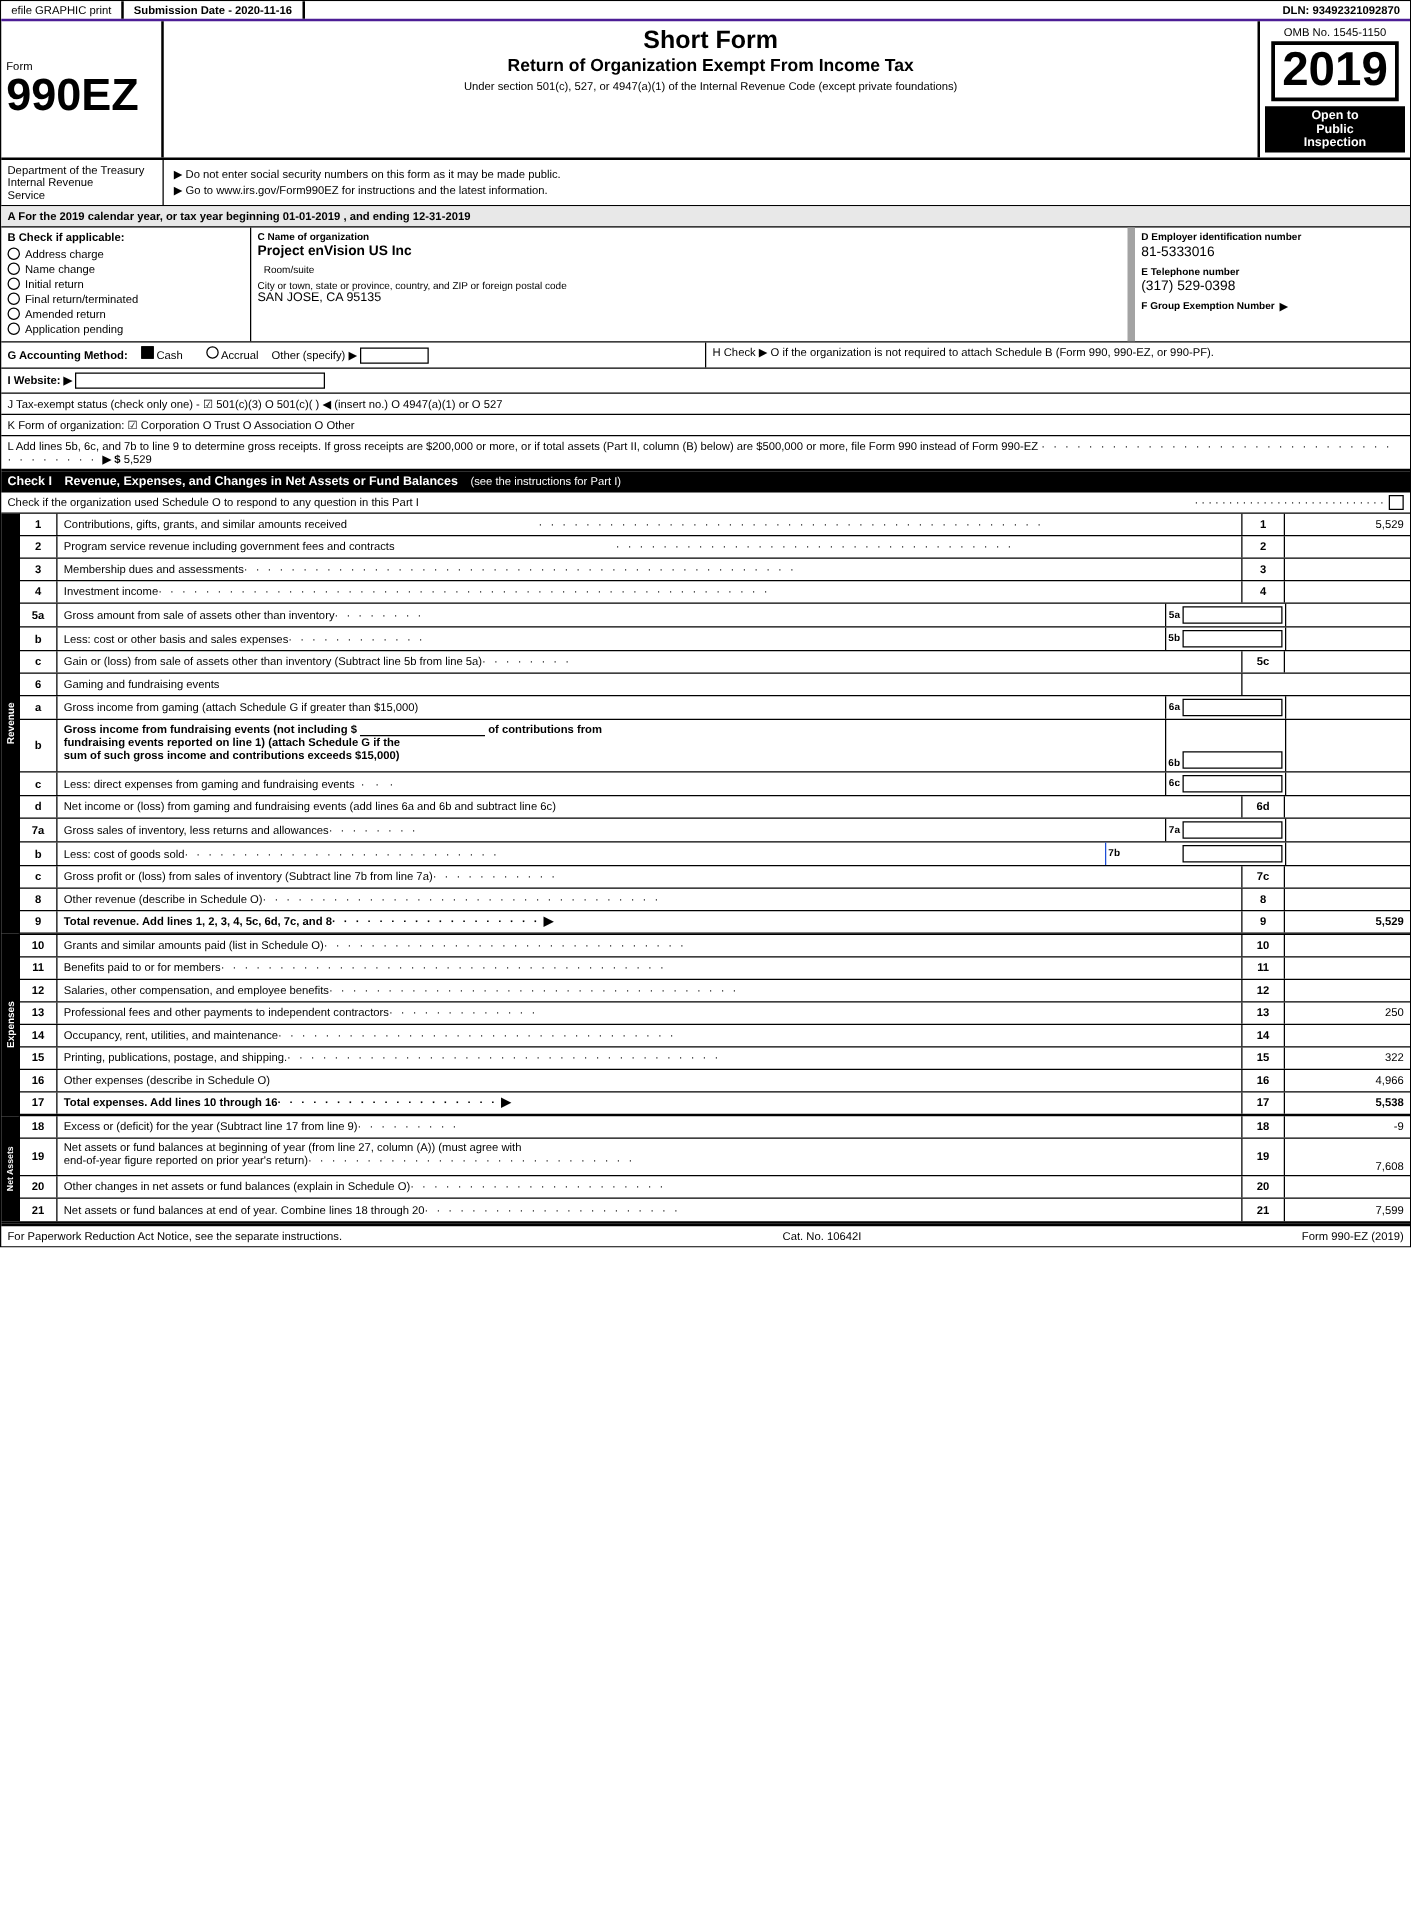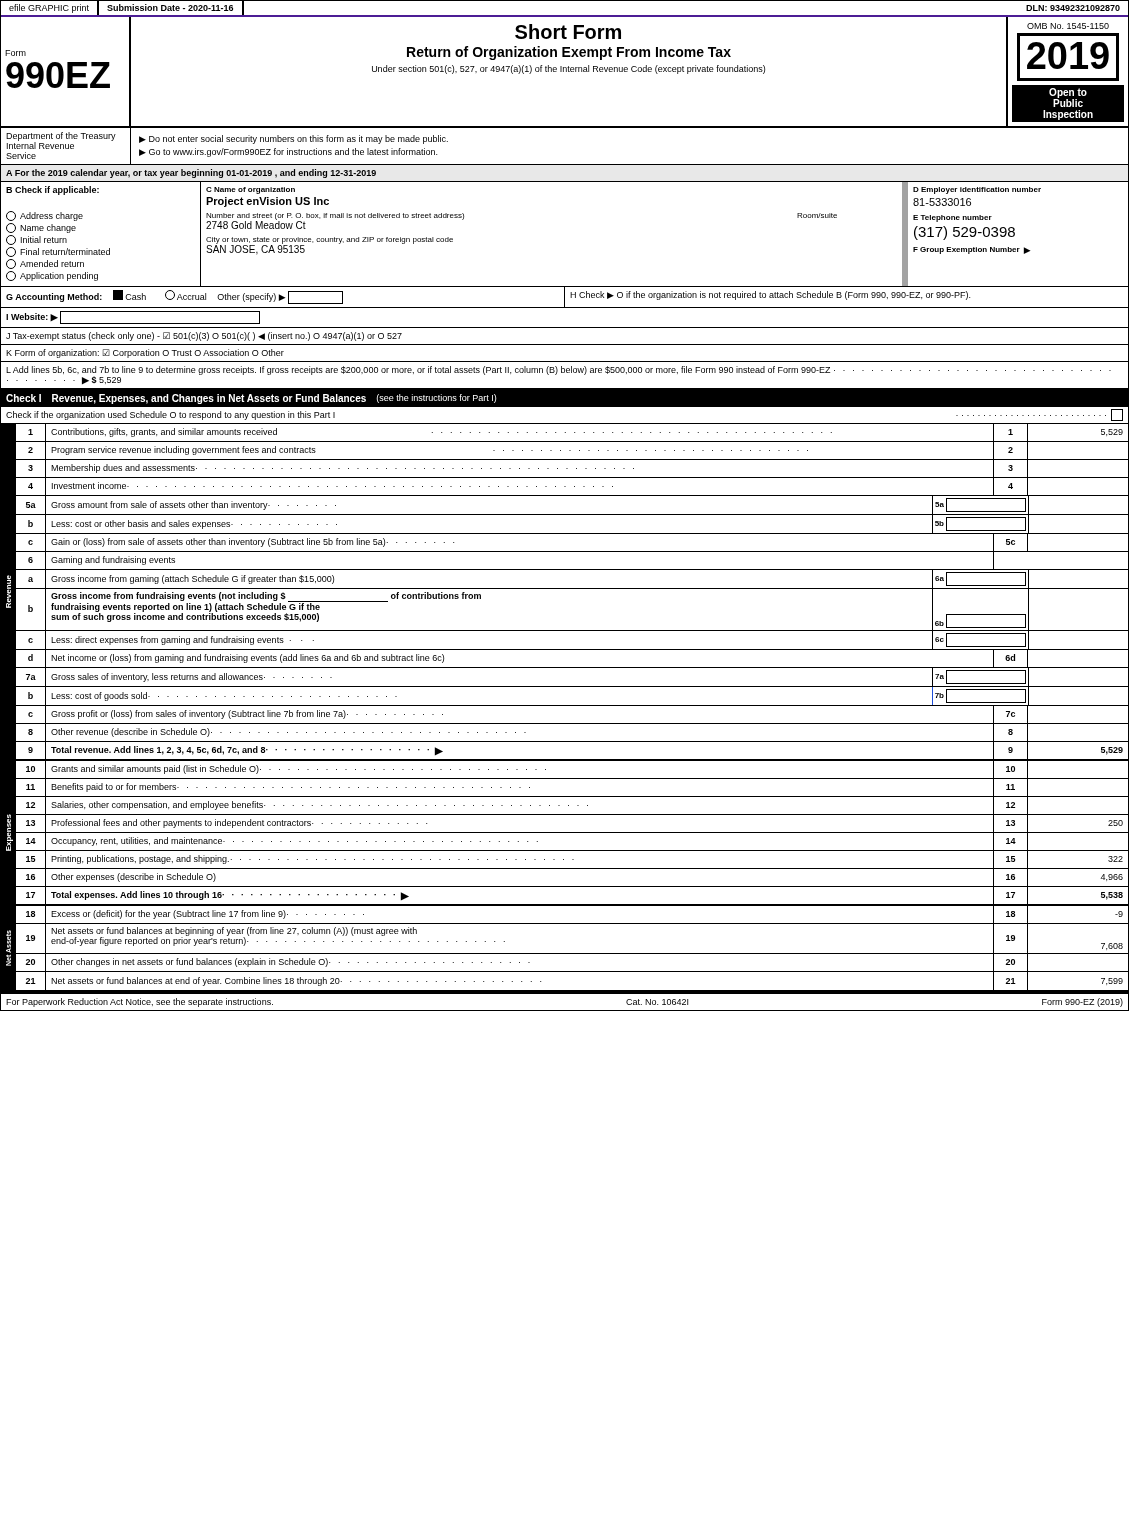--- a/index.html
+++ b/index.html
@@ -64,21 +64,21 @@
     <div style="flex:1;padding:3px 8px;font-size:9px;">
       <div style="margin:3px 0;">▶ Do not enter social security numbers on this form as it may be made public.</div>
       <div style="margin:3px 0;">▶ Go to www.irs.gov/Form990EZ for instructions and the latest information.</div>
     </div>
   </div>
 
   <div style="border-bottom:1px solid #000;padding:3px 5px;font-size:9px;font-weight:bold;background:#e8e8e8;">A  For the 2019 calendar year, or tax year beginning 01-01-2019 , and ending 12-31-2019</div>
 
   <div style="display:flex;border-bottom:1px solid #000;">
     <div style="width:200px;border-right:1px solid #000;padding:3px 5px;font-size:9px;">
-      <div style="font-weight:bold;margin-bottom:16px;">B  Check if applicable:</div>
+      <div style="font-weight:bold;margin-bottom:3px;">B  Check if applicable:</div>
       <div class="check-item">
         <span class="radio-circle"></span>
         <span>Address charge</span>
       </div>
       <div class="check-item">
         <span class="radio-circle"></span>
         <span>Name change</span>
       </div>
       <div class="check-item">
         <span class="radio-circle"></span>
@@ -94,39 +94,35 @@
       </div>
       <div class="check-item">
         <span class="radio-circle"></span>
         <span>Application pending</span>
       </div>
     </div>
     <div style="flex:1;border-right:6px solid #a3a3a3;padding:3px 5px;">
       <div style="font-size:8px;font-weight:bold;">C Name of organization</div>
       <div style="font-size:11px;font-weight:bold;margin:1px 0;">Project enVision US Inc</div>
       <div style="display:flex;margin-top:4px;">
-        <div style="flex:1;">
-          <div style="font-size:8px;">Number and street (or P. O. box, if mail is not delivered to street address)</div>
-          <div style="font-size:10px;">2748 Gold Meadow Ct</div>
-        </div>
         <div style="width:100px;margin-left:5px;">
           <div style="font-size:8px;">Room/suite</div>
           <div style="font-size:10px;"></div>
         </div>
       </div>
       <div style="margin-top:4px;">
         <div style="font-size:8px;">City or town, state or province, country, and ZIP or foreign postal code</div>
         <div style="font-size:10px;">SAN JOSE, CA  95135</div>
       </div>
     </div>
     <div style="width:220px;padding:3px 5px;">
       <div style="font-size:8px;font-weight:bold;">D Employer identification number</div>
       <div style="font-size:11px;margin:2px 0;">81-5333016</div>
       <div style="font-size:8px;font-weight:bold;margin-top:5px;">E Telephone number</div>
-      <div style="font-size:15px;margin:1px 0;">(317) 529-0398</div>
+      <div style="font-size:11px;margin:1px 0;">(317) 529-0398</div>
       <div style="display:flex;align-items:center;margin-top:5px;">
         <span style="font-size:8px;font-weight:bold;">F Group Exemption Number</span>
         <span style="font-size:9px;margin-left:4px;">▶</span>
       </div>
     </div>
   </div>
 
   <div style="display:flex;border-bottom:1px solid #000;">
     <div style="flex:1;border-right:1px solid #000;padding:3px 5px;font-size:9px;">
       <span style="font-weight:bold;">G Accounting Method:</span>
@@ -324,21 +320,21 @@
         </div>
         <div style="width:100px;padding:2px 5px;font-size:9px;text-align:right;display:flex;align-items:center;justify-content:flex-end;border-left:1px solid #000;"></div>
       </div>
 
       <div style="display:flex;border-bottom:1px solid #000;min-height:18px;">
         <div style="width:30px;border-right:1px solid #000;text-align:center;padding:2px;font-size:9px;font-weight:bold;display:flex;align-items:center;justify-content:center;">b</div>
         <div style="flex:1;padding:2px 5px;font-size:9px;display:flex;align-items:center;">
           <span>Less: cost of goods sold</span>
           <span style="letter-spacing:2px;flex:1;"> · · · · · · · · · · · · · · · · · · · · · · · · · · ·</span>
         </div>
-        <div style="display:flex;align-items:center;padding:2px;border-left:1px solid #1d4ed8;">
+        <div style="display:flex;align-items:center;padding:2px;border-left:1px solid #1d4ed8;gap:48px;">
           <span style="font-size:8px;font-weight:bold;margin-right:2px;">7b</span>
           <span style="width:80px;height:14px;border:1px solid #000;display:inline-block;"></span>
         </div>
         <div style="width:100px;padding:2px 5px;font-size:9px;text-align:right;display:flex;align-items:center;justify-content:flex-end;border-left:1px solid #000;"></div>
       </div>
 
       <div style="display:flex;border-bottom:1px solid #000;min-height:18px;">
         <div style="width:30px;border-right:1px solid #000;text-align:center;padding:2px;font-size:9px;font-weight:bold;display:flex;align-items:center;justify-content:center;">c</div>
         <div style="flex:1;padding:2px 5px;font-size:9px;display:flex;align-items:center;">
           <span>Gross profit or (loss) from sales of inventory (Subtract line 7b from line 7a)</span>

